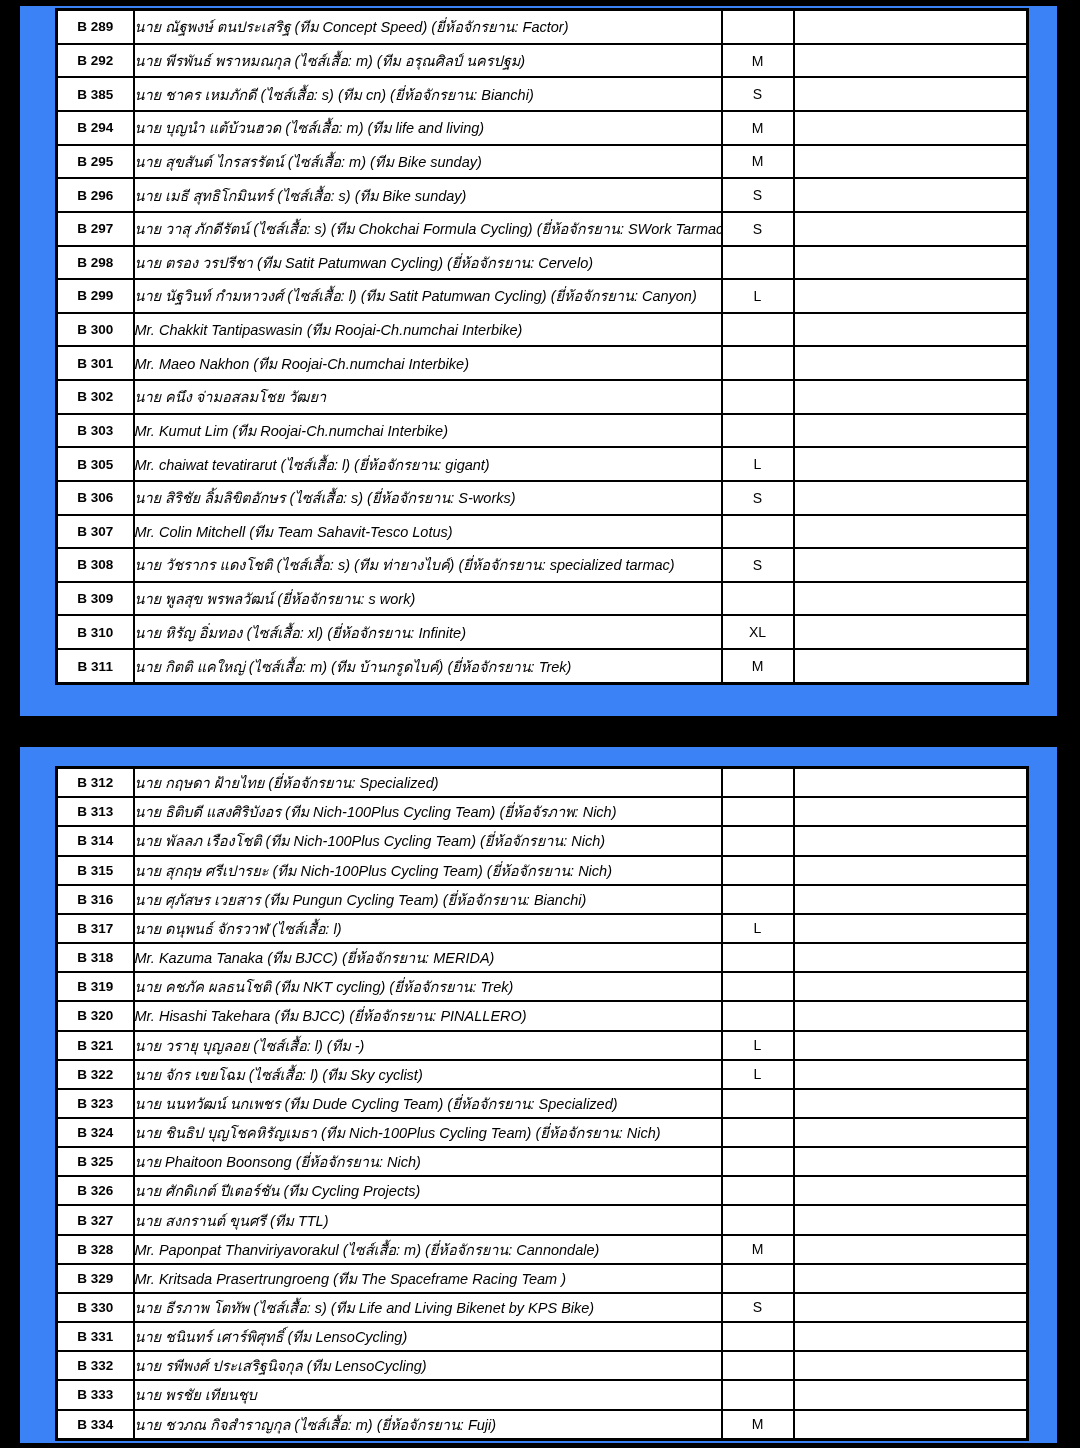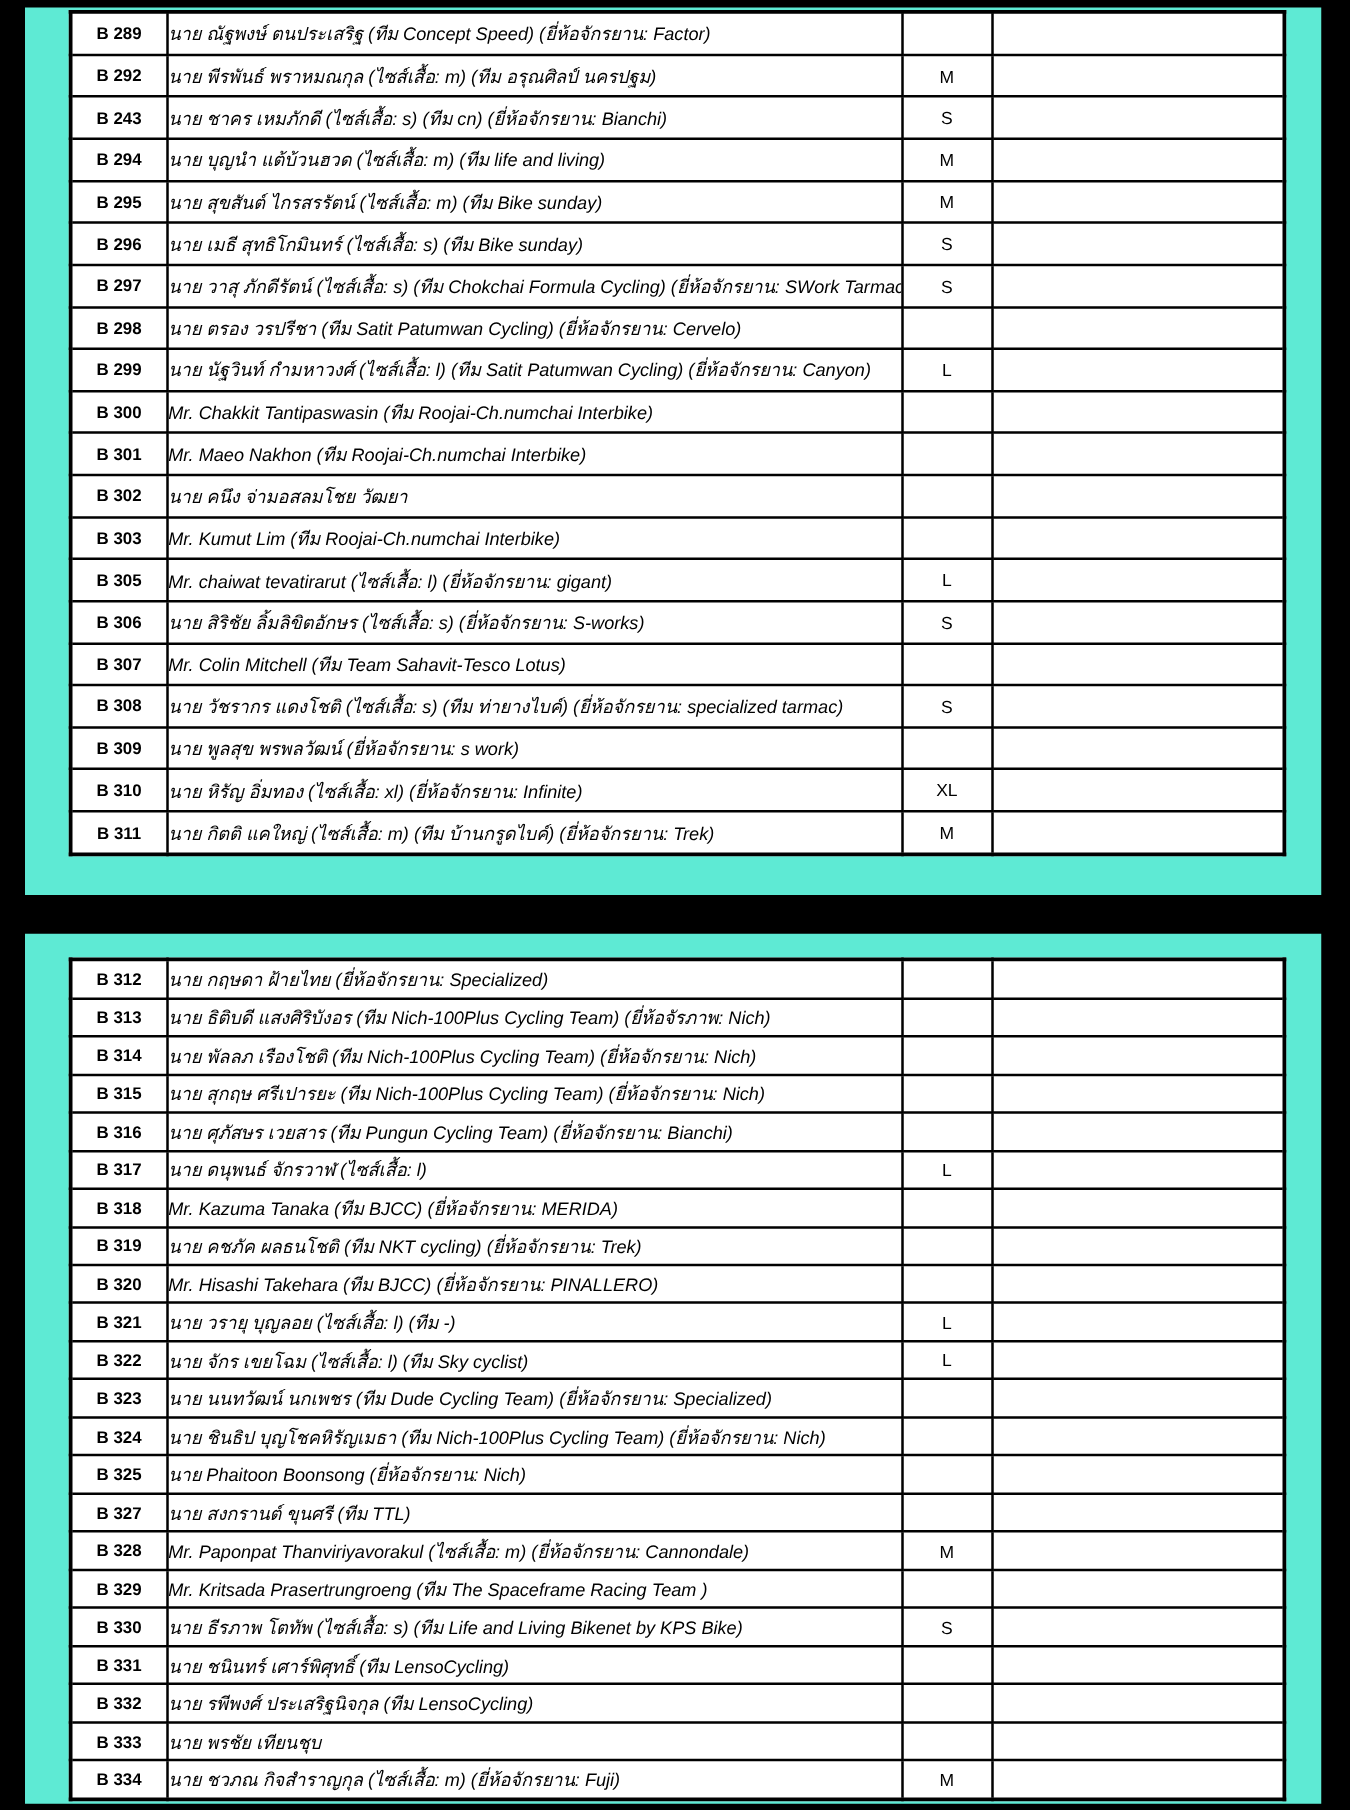--- a/index.html
+++ b/index.html
@@ -6,21 +6,21 @@
     margin: 0;
     padding: 0;
     width: 1080px;
     height: 1448px;
     background: #000000;
     font-family: "Liberation Sans", "DejaVu Sans", sans-serif;
     overflow: hidden;
   }
   .page {
     position: absolute;
-    background: #5eead4;
+    background: #3b82f6;
     left: 20px;
     width: 1037px;
   }
   #page-1 { top: 6px;   height: 710px; }
   #page-2 { top: 747px; height: 696px; }
 
   table.roster {
     position: absolute;
     left: 35px;
     border-collapse: collapse;
@@ -73,21 +73,21 @@
           <td class="c-size"></td>
           <td class="c-blank"></td>
         </tr>
         <tr>
           <td class="c-id">B 292</td>
           <td class="c-name">นาย พีรพันธ์ พราหมณกุล (ไซส์เสื้อ: m) (ทีม อรุณศิลป์ นครปฐม)</td>
           <td class="c-size">M</td>
           <td class="c-blank"></td>
         </tr>
         <tr>
-          <td class="c-id">B 243</td>
+          <td class="c-id">B 385</td>
           <td class="c-name">นาย ชาคร เหมภักดี (ไซส์เสื้อ: s) (ทีม cn) (ยี่ห้อจักรยาน: Bianchi)</td>
           <td class="c-size">S</td>
           <td class="c-blank"></td>
         </tr>
         <tr>
           <td class="c-id">B 294</td>
           <td class="c-name">นาย บุญนำ แต้บ้วนฮวด (ไซส์เสื้อ: m) (ทีม life and living)</td>
           <td class="c-size">M</td>
           <td class="c-blank"></td>
         </tr>
@@ -278,20 +278,26 @@
           <td class="c-size"></td>
           <td class="c-blank"></td>
         </tr>
         <tr>
           <td class="c-id">B 325</td>
           <td class="c-name">นาย Phaitoon Boonsong (ยี่ห้อจักรยาน: Nich)</td>
           <td class="c-size"></td>
           <td class="c-blank"></td>
         </tr>
         <tr>
+          <td class="c-id">B 326</td>
+          <td class="c-name">นาย ศักดิเกต์ ปีเตอร์ชัน (ทีม Cycling Projects)</td>
+          <td class="c-size"></td>
+          <td class="c-blank"></td>
+        </tr>
+        <tr>
           <td class="c-id">B 327</td>
           <td class="c-name">นาย สงกรานต์ ขุนศรี (ทีม TTL)</td>
           <td class="c-size"></td>
           <td class="c-blank"></td>
         </tr>
         <tr>
           <td class="c-id">B 328</td>
           <td class="c-name">Mr. Paponpat Thanviriyavorakul (ไซส์เสื้อ: m) (ยี่ห้อจักรยาน: Cannondale)</td>
           <td class="c-size">M</td>
           <td class="c-blank"></td>

